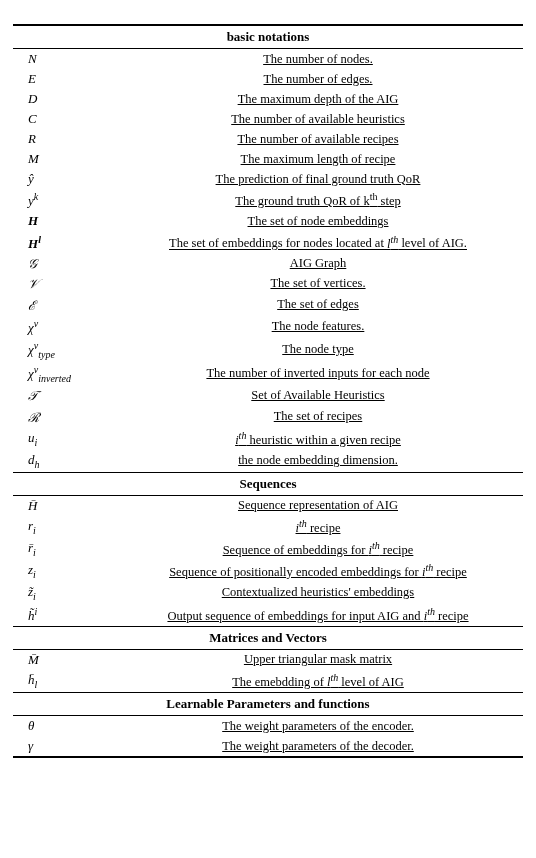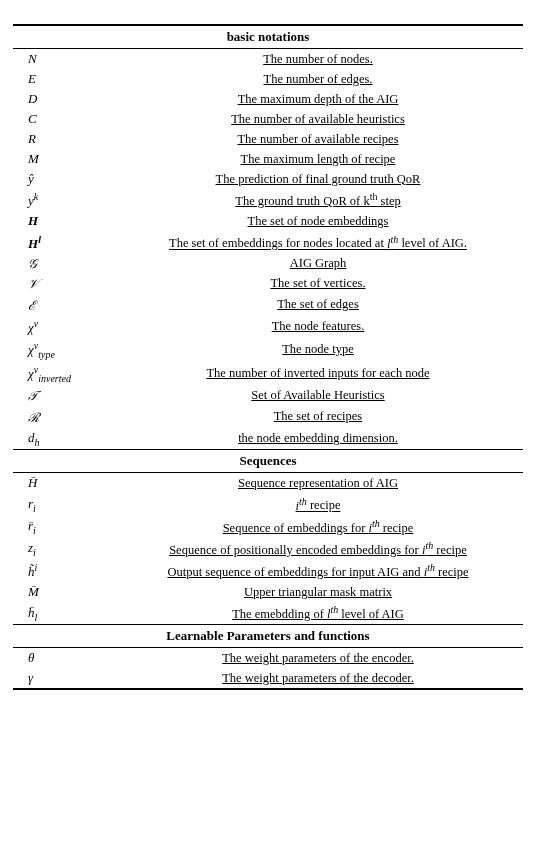--- a/index.html
+++ b/index.html
@@ -125,20 +125,24 @@
         </tr>
         <tr>
           <td class="symbol">𝒯</td>
           <td class="description">Set of Available Heuristics</td>
         </tr>
         <tr>
           <td class="symbol">ℛ</td>
           <td class="description">The set of recipes</td>
         </tr>
         <tr>
+          <td class="symbol"><i>u<sub>i</sub></i></td>
+          <td class="description"><i>i<sup>th</sup></i> heuristic within a given recipe</td>
+        </tr>
+        <tr>
           <td class="symbol"><i>d<sub>h</sub></i></td>
           <td class="description">the node embedding dimension.</td>
         </tr>
         <tr>
           <td colspan="2" class="section-header">Sequences</td>
         </tr>
         <tr>
           <td class="symbol"><i>H̄</i></td>
           <td class="description">Sequence representation of AIG</td>
         </tr>
@@ -148,22 +152,29 @@
         </tr>
         <tr>
           <td class="symbol"><i>r̄<sub>i</sub></i></td>
           <td class="description">Sequence of embeddings for <i>i<sup>th</sup></i> recipe</td>
         </tr>
         <tr>
           <td class="symbol"><i>z<sub>i</sub></i></td>
           <td class="description">Sequence of positionally encoded embeddings for <i>i<sup>th</sup></i> recipe</td>
         </tr>
         <tr>
+          <td class="symbol"><i>z̃<sub>i</sub></i></td>
+          <td class="description">Contextualized heuristics' embeddings</td>
+        </tr>
+        <tr>
           <td class="symbol"><i>h̃<sup>i</sup></i></td>
           <td class="description">Output sequence of embeddings for input AIG and <i>i<sup>th</sup></i> recipe</td>
+        </tr>
+        <tr>
+          <td colspan="2" class="section-header">Matrices and Vectors</td>
         </tr>
         <tr>
           <td class="symbol"><i>M̄</i></td>
           <td class="description">Upper triangular mask matrix</td>
         </tr>
         <tr>
           <td class="symbol"><i>h̄<sub>l</sub></i></td>
           <td class="description">The emebdding of <i>l<sup>th</sup></i> level of AIG</td>
         </tr>
         <tr>

